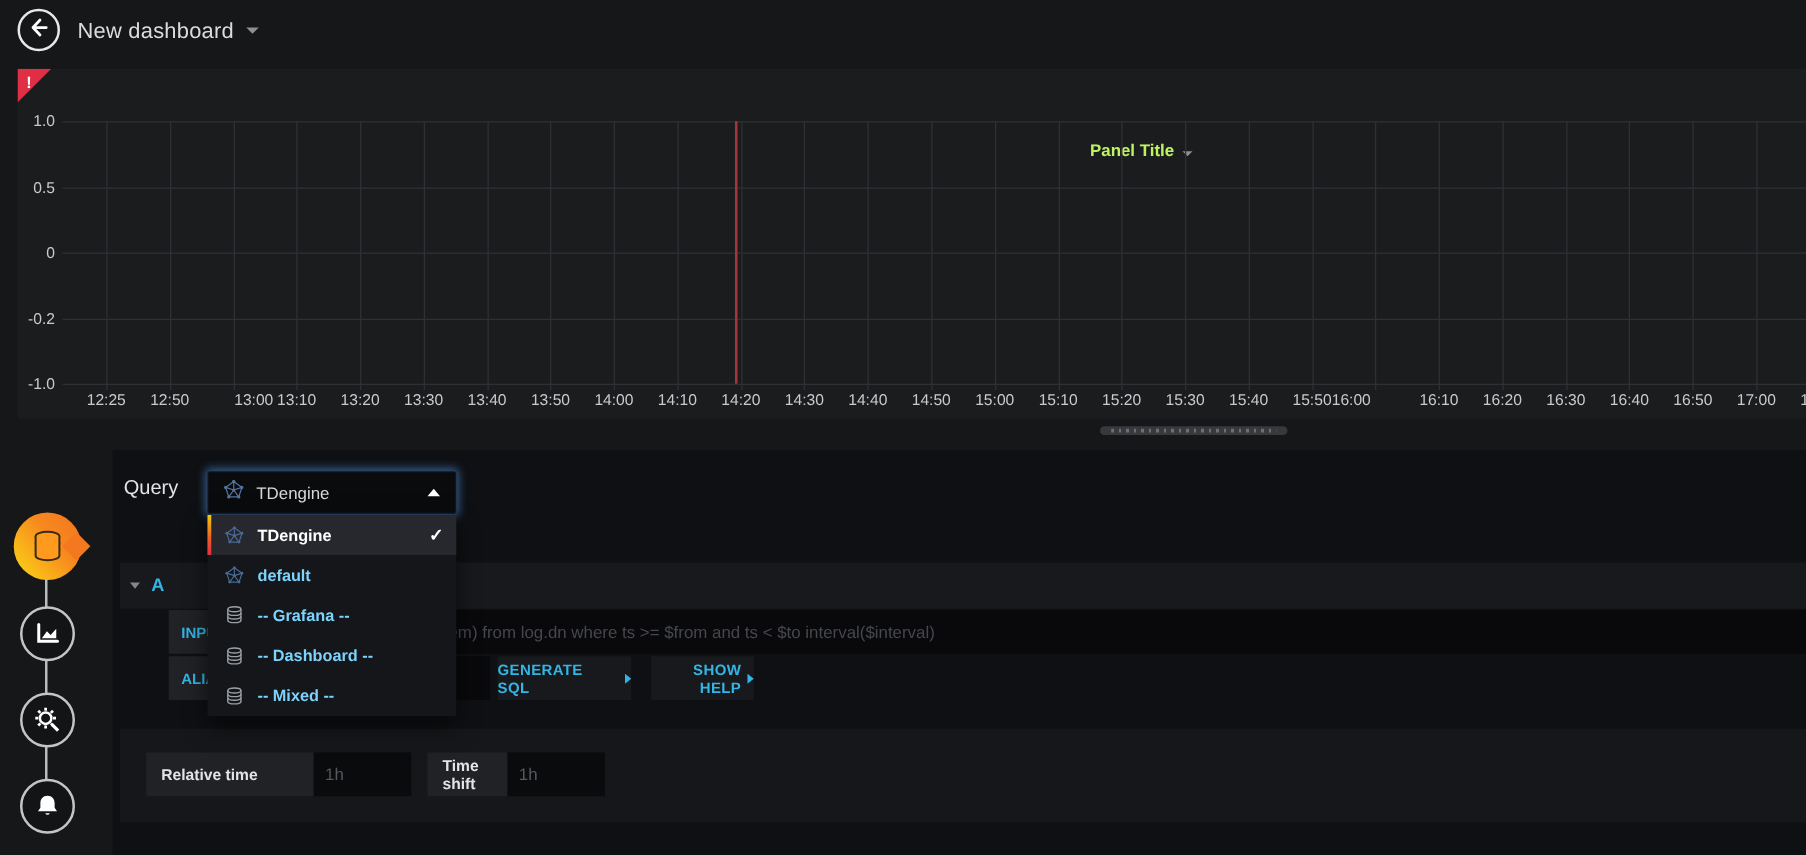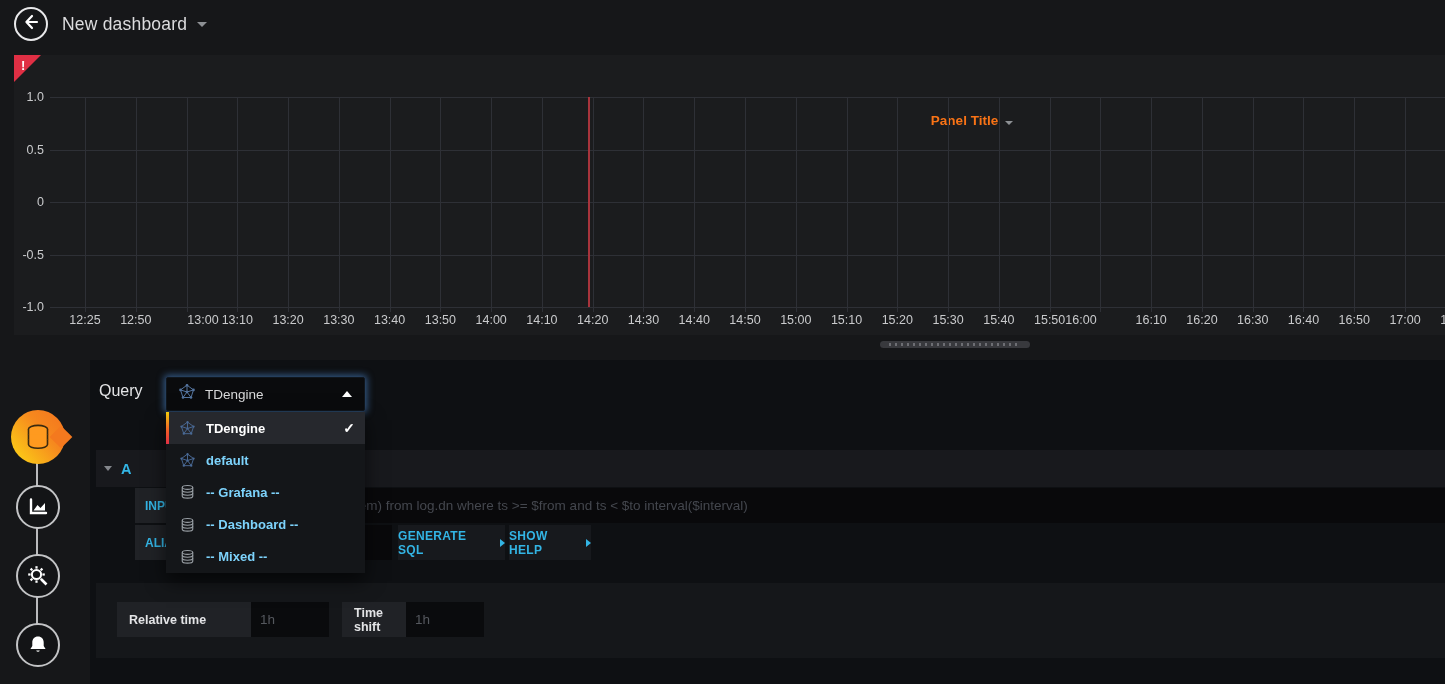--- a/index.html
+++ b/index.html
@@ -15,22 +15,22 @@
   #dash-title { left:62px; top:0; height:48px; display:flex; align-items:center;
     font-size:17.5px; font-weight:500; color:#dcdcde; letter-spacing:.2px; cursor:pointer; }
   .caret-down { display:inline-block; width:0; height:0; border-left:5px solid transparent;
     border-right:5px solid transparent; border-top:5px solid #8d9094; margin-left:10px; }
 
   
   #panel { left:14px; top:55px; width:1431px; height:280px; background:#1b1c1e; overflow:hidden; }
   #error-corner { left:0; top:0; width:0; height:0;
     border-top:27px solid #e02f44; border-right:27px solid transparent; }
   #error-mark { left:7px; top:3px; color:#fff; font-weight:bold; font-size:13px; }
-  #panel-title-wrap { left:858px; top:58px; width:200px; height:18px; text-align:center;
-    font-size:13.5px; font-weight:bold; color:#f97316; cursor:pointer; }
+  #panel-title-wrap { left:858px; top:58px; width:200px; height:18px; 
+    font-size:13.5px; font-weight:bold; color:#bef264; cursor:pointer; }
   #panel-title-wrap .caret-down { border-left-width:4.5px; border-right-width:4.5px;
     border-top-width:4.5px; margin-left:7px; border-top-color:#8d9094; }
   .hgrid { height:1px; background:#2e3036; left:36px; right:0; }
   .vgrid { width:1px; background:#2e3036; top:42px; height:215px; }
   .ylab { left:0; width:30px; text-align:right; font-size:12.5px; color:#c9cacc; height:14px; line-height:14px; }
   .xlab { width:46px; text-align:center; font-size:12.5px; color:#c9cacc; top:258px; }
   #annot-line { width:2px; top:42px; height:210px; background:#a8343c; }
 
   
   #drag-handle { left:880px; top:341px; width:150px; height:7px; border-radius:4px;
@@ -81,21 +81,21 @@
     display:flex; align-items:center; padding:0 10px; height:35px; }
   .dark-input { background:#09090b; height:35px; display:flex; align-items:center;
     padding:0 9px; font-size:13.5px; color:#44474e; }
   #input-sql-label { left:45px; top:128px; width:88px; }
   #input-sql-input { left:133px; top:128px; right:0; white-space:nowrap; overflow:hidden; }
   #alias-label { left:45px; top:165px; width:88px; }
   #alias-input { left:133px; top:165px; width:169px; }
   .blue-btn { background:#17191d; color:#33b5e5; font-weight:bold; font-size:12px;
     height:35px; display:flex; align-items:center; justify-content:center; cursor:pointer; letter-spacing:.3px; }
   #generate-sql-btn { left:308px; top:165px; width:107px; }
-  #show-help-btn { left:419px; top:165px; width:82px; }
+  #show-help-btn { left:431px; top:165px; width:82px;text-align:right; }
   .tri-right { width:0; height:0; border-top:4px solid transparent; border-bottom:4px solid transparent;
     border-left:5px solid #33b5e5; margin-left:5px; }
 
   #time-section { left:6px; top:223px; right:0; height:75px; background:#15171a; }
   .time-label { background:#202226; color:#e3e4e6; font-weight:bold; font-size:12.5px;
     display:flex; align-items:center; padding:0 12px; height:35px; }
   .time-input { background:#0a0b0d; height:35px; display:flex; align-items:center;
     padding:0 9px; font-size:13.5px; color:#55585e; }
   #relative-time-label { left:21px; top:19px; width:134px; }
   #relative-time-input { left:155px; top:19px; width:78px; }
@@ -128,21 +128,21 @@
       <span>Panel Title</span><span class="caret-down"></span>
     </div>
     <div id="plot-area"></div>
   <div class="hgrid abs" style="top: 42px;"></div>
       <div class="ylab abs" style="top: 35px;">1.0</div>
       <div class="hgrid abs" style="top: 94.5px;"></div>
       <div class="ylab abs" style="top: 87.5px;">0.5</div>
       <div class="hgrid abs" style="top: 147px;"></div>
       <div class="ylab abs" style="top: 140px;">0</div>
       <div class="hgrid abs" style="top: 199.5px;"></div>
-      <div class="ylab abs" style="top: 192.5px;">-0.5</div>
+      <div class="ylab abs" style="top: 192.5px;">-0.2</div>
       <div class="hgrid abs" style="top: 252px;"></div>
       <div class="ylab abs" style="top: 245px;">-1.0</div>
       <div class="vgrid abs" style="left: 71px;"></div>
       <div class="xlab abs" style="left: 48px;">12:25</div>
       <div class="vgrid abs" style="left: 121.77px;"></div>
       <div class="xlab abs" style="left: 98.77px;">12:50</div>
       <div class="vgrid abs" style="left: 172.54px;"></div>
       <div class="xlab abs" style="left: 166px;">13:00</div>
       <div class="vgrid abs" style="left: 223.31px;"></div>
       <div class="xlab abs" style="left: 200.31px;">13:10</div>

